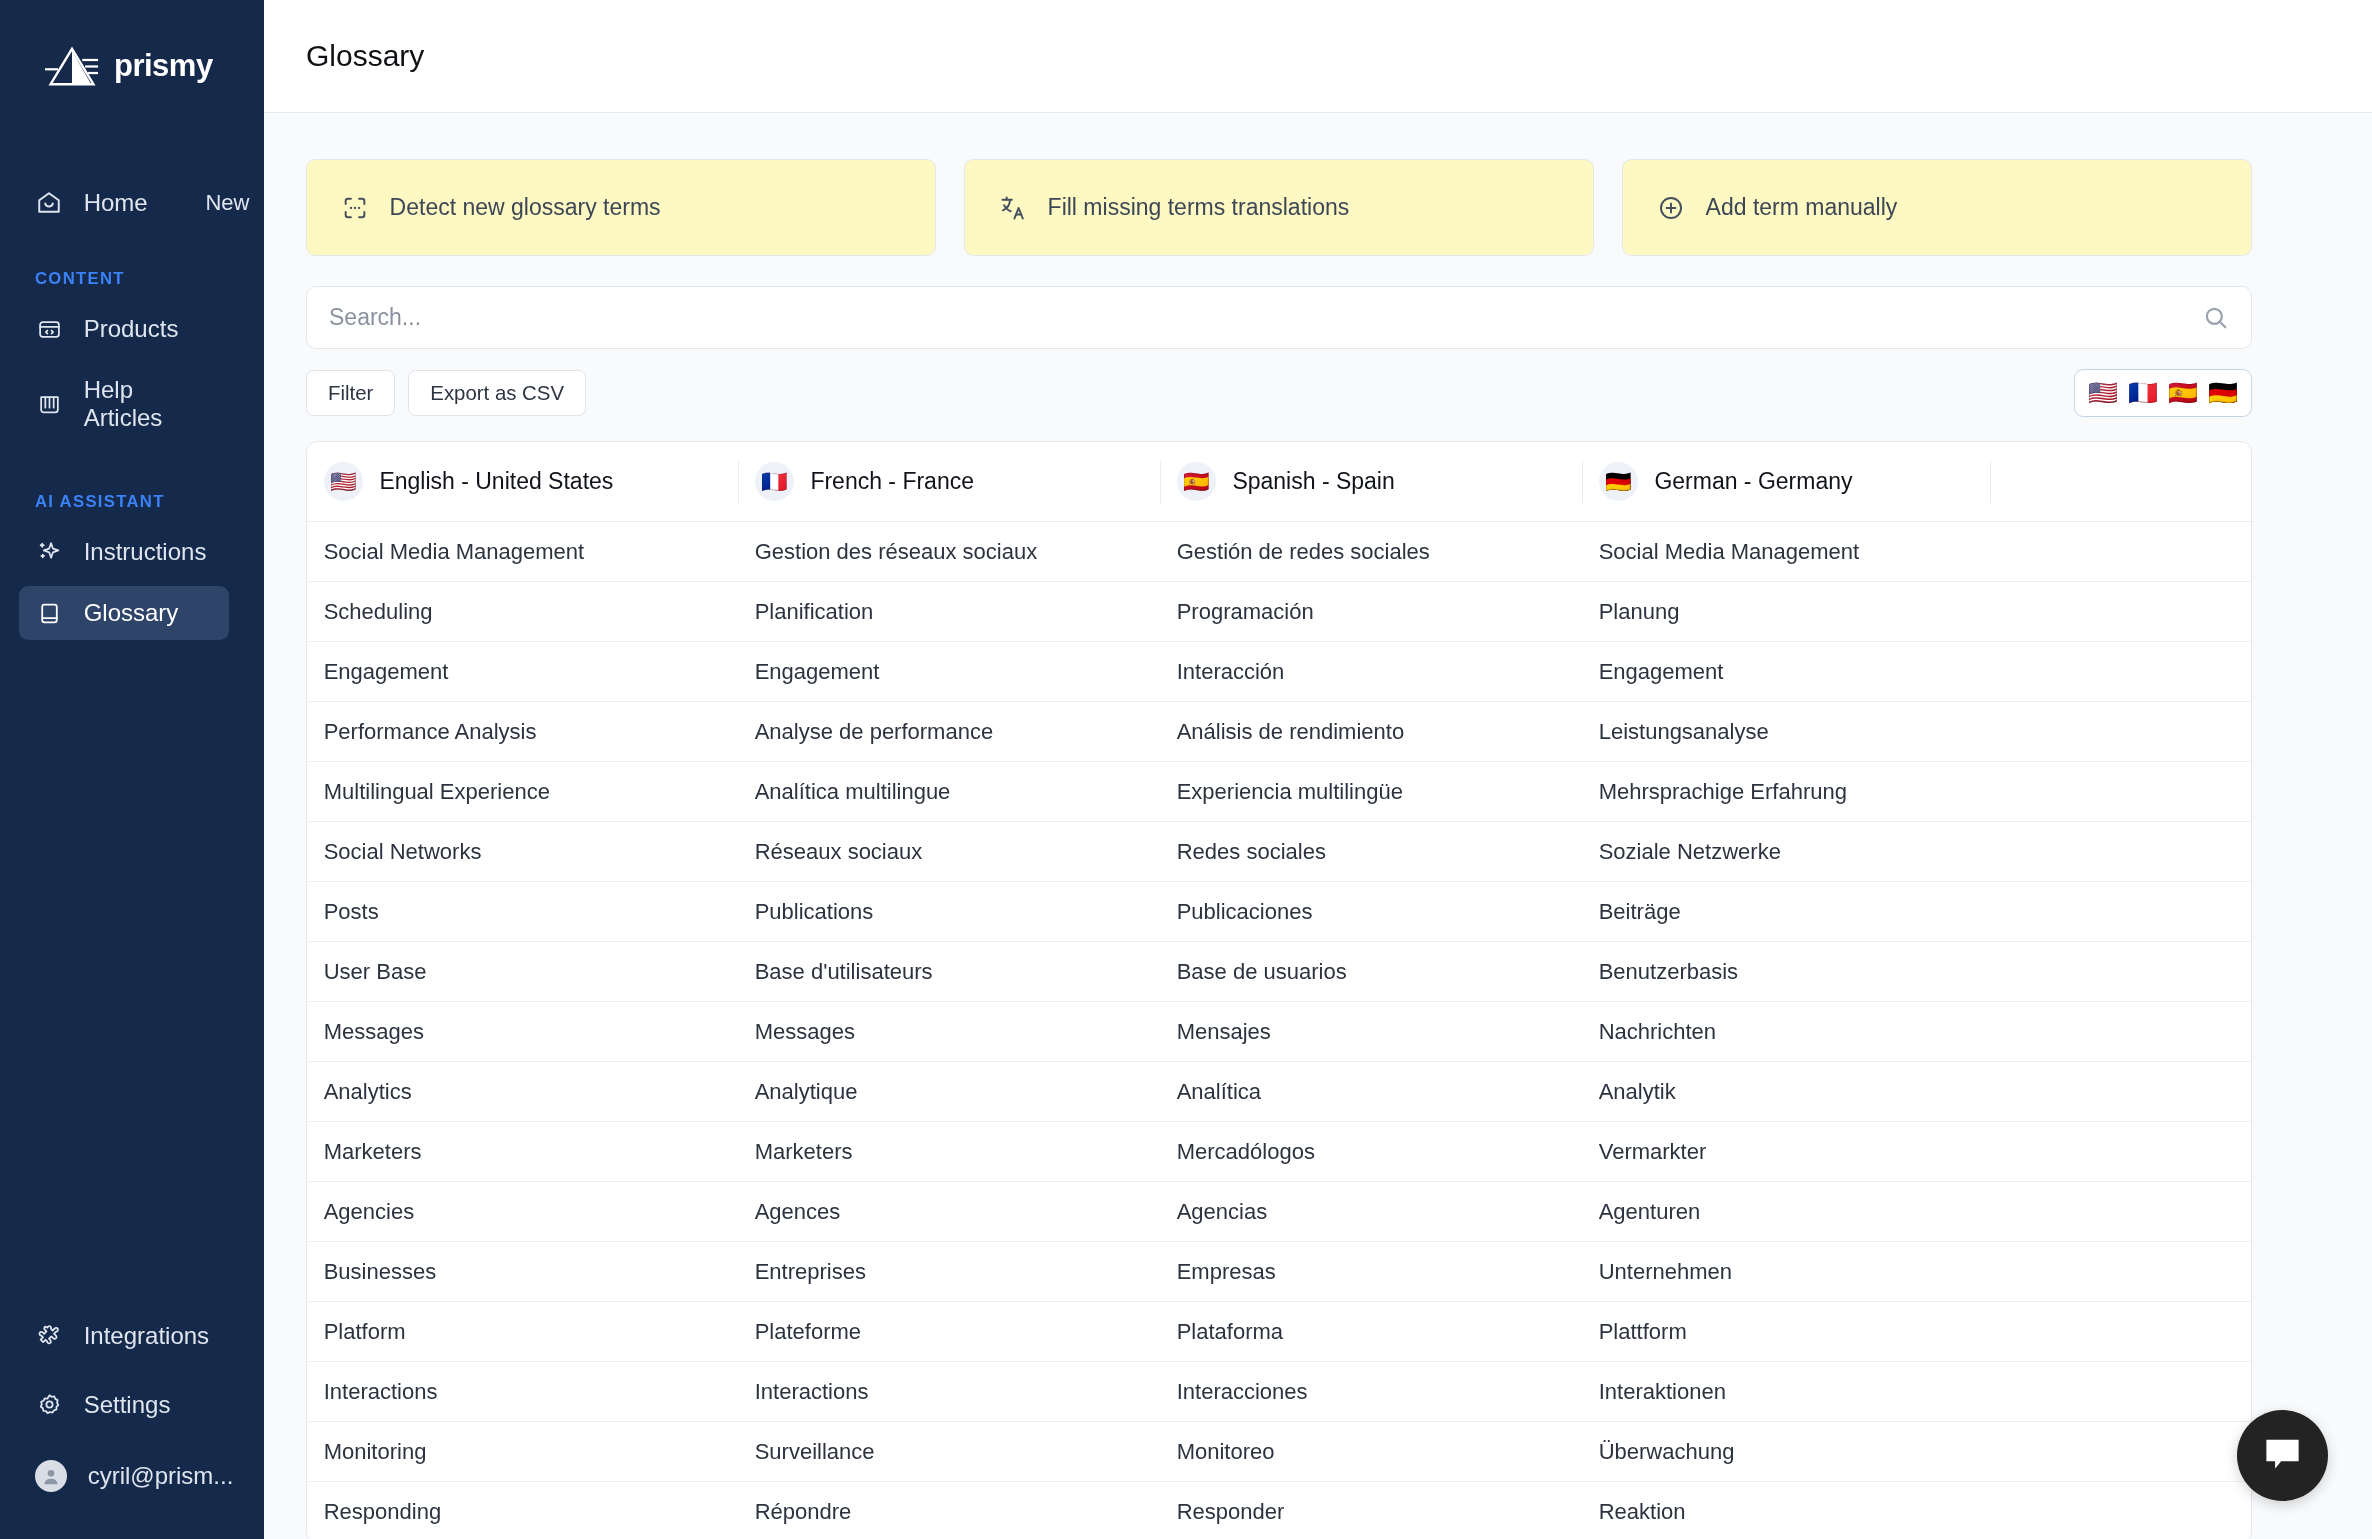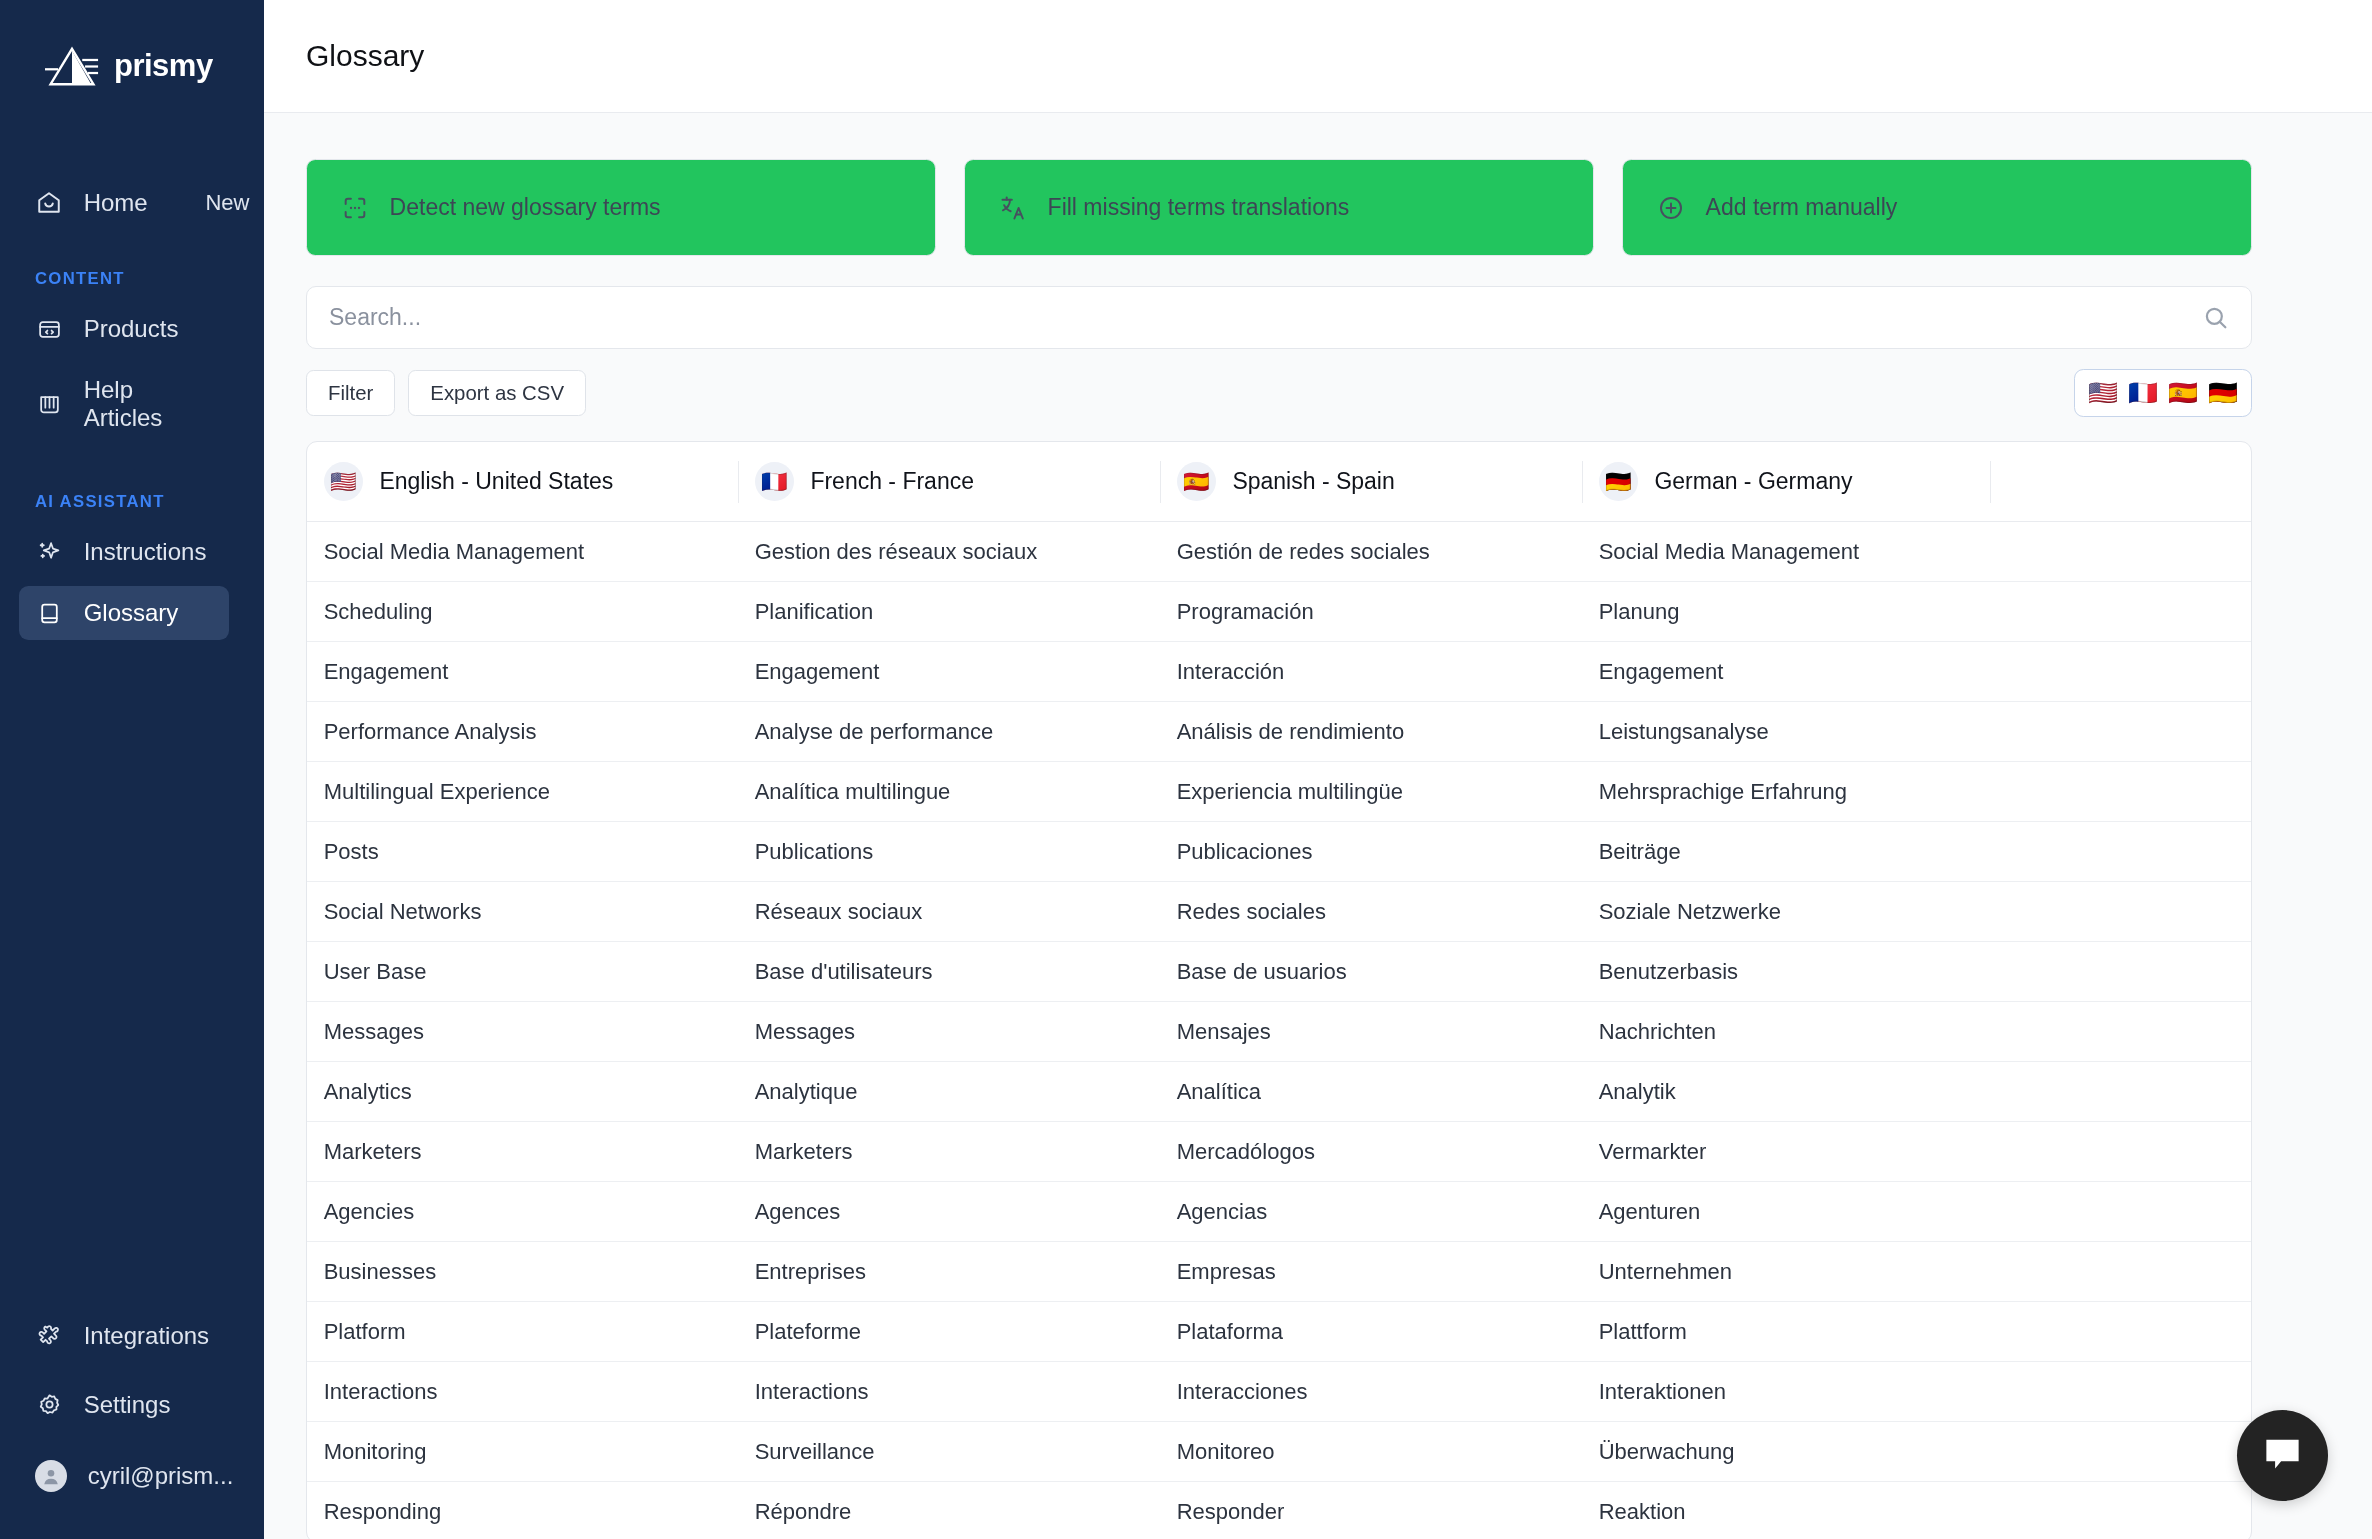--- a/index.html
+++ b/index.html
@@ -72,21 +72,21 @@
     padding-left: 42px;
   }
   .page-title { font-size: 30px; color: #0f1115; font-weight: 400; }
 
   .content { flex: 1 1 auto; padding: 46px 121px 0 42px; overflow: hidden; }
 
   
   .actions { display: flex; gap: 28px; }
   .action-card {
     flex: 1 1 0;
-    background: #22c55e;
+    background: #fef9c3;
     border: 0.9px solid #e4e7ec;
     border-radius: 9.3px;
     height: 97px;
     display: flex; align-items: center; gap: 18.6px;
     padding: 0 32px;
     cursor: pointer;
     color: #3d4655; font-size: 23px;
   }
   .action-card .ico { width: 32px; height: 32px; flex:none; display:flex; align-items:center; justify-content:center;}
 
@@ -424,31 +424,31 @@
               <div class="td col-5"></div>
             </div>
             <div class="trow">
               <div class="td col-1">Multilingual Experience</div>
               <div class="td col-2">Analítica multilingue</div>
               <div class="td col-3">Experiencia multilingüe</div>
               <div class="td col-4">Mehrsprachige Erfahrung</div>
               <div class="td col-5"></div>
             </div>
             <div class="trow">
+              <div class="td col-1">Social Networks</div>
+              <div class="td col-2">Réseaux sociaux</div>
+              <div class="td col-3">Redes sociales</div>
+              <div class="td col-4">Soziale Netzwerke</div>
+              <div class="td col-5"></div>
+            </div>
+            <div class="trow">
               <div class="td col-1">Posts</div>
               <div class="td col-2">Publications</div>
               <div class="td col-3">Publicaciones</div>
               <div class="td col-4">Beiträge</div>
-              <div class="td col-5"></div>
-            </div>
-            <div class="trow">
-              <div class="td col-1">Social Networks</div>
-              <div class="td col-2">Réseaux sociaux</div>
-              <div class="td col-3">Redes sociales</div>
-              <div class="td col-4">Soziale Netzwerke</div>
               <div class="td col-5"></div>
             </div>
             <div class="trow">
               <div class="td col-1">User Base</div>
               <div class="td col-2">Base d'utilisateurs</div>
               <div class="td col-3">Base de usuarios</div>
               <div class="td col-4">Benutzerbasis</div>
               <div class="td col-5"></div>
             </div>
             <div class="trow">

